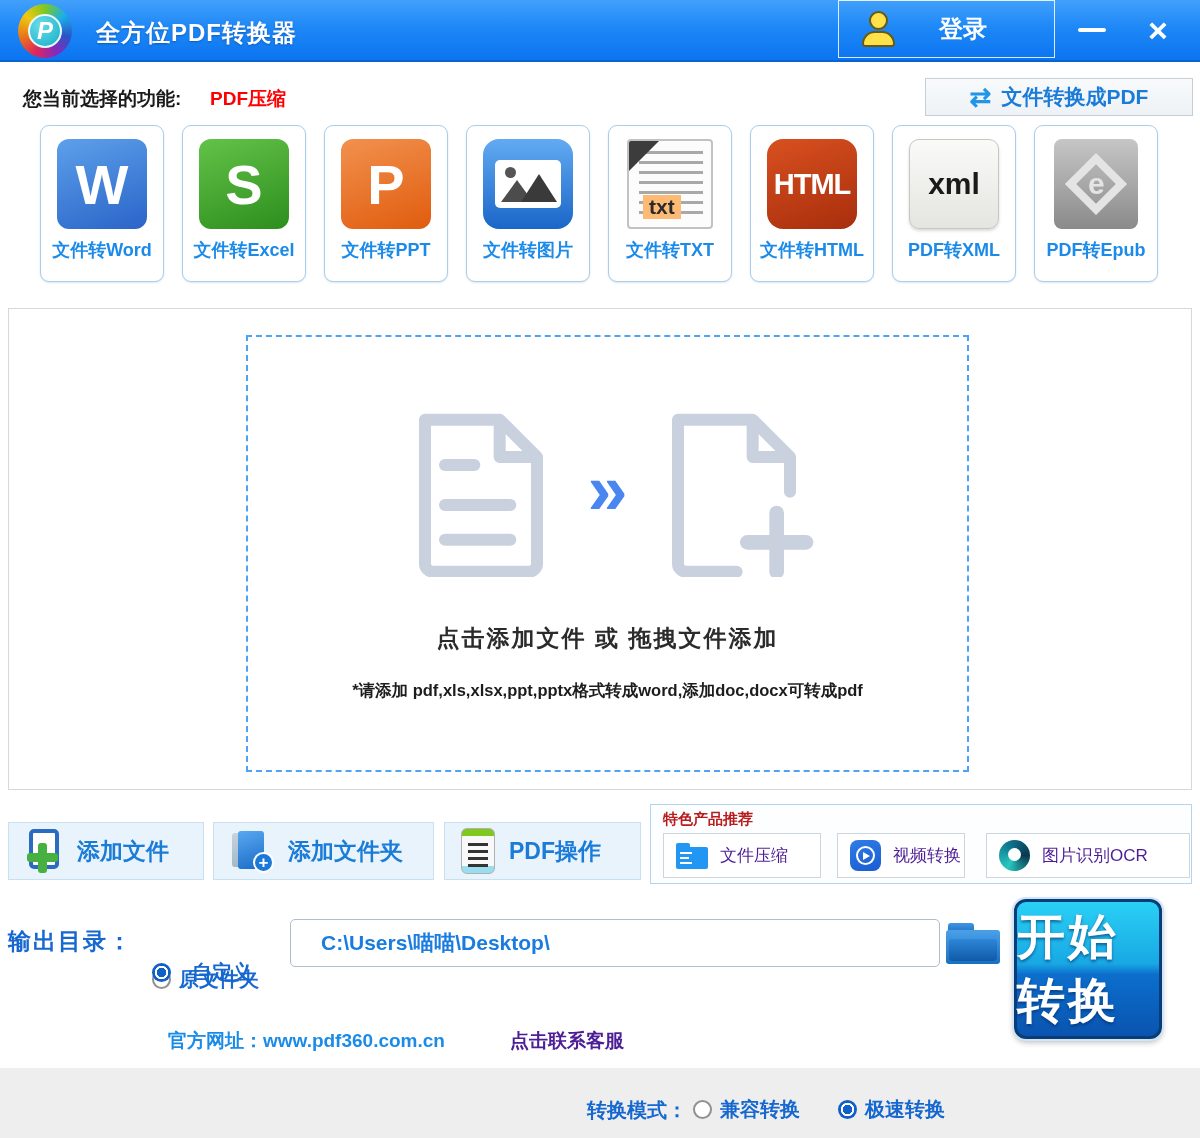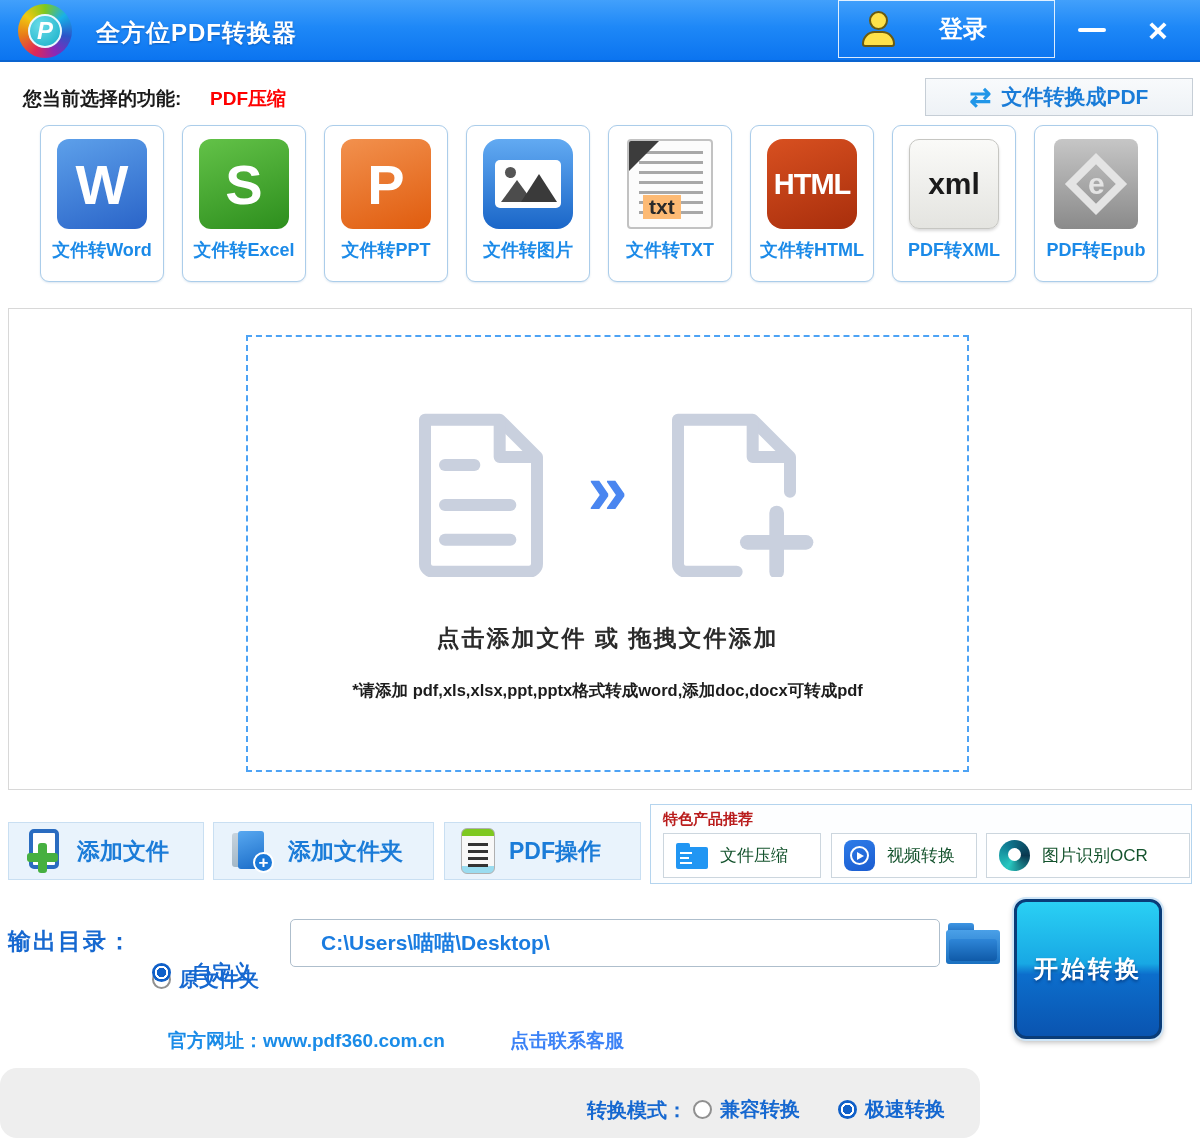--- a/index.html
+++ b/index.html
@@ -115,23 +115,23 @@
     position:relative; }
   .pdfops-icon .ln { position:absolute; left:6px; right:6px; height:3px; background:#333; }
 
   
   .featured-box { position:absolute; left:650px; top:804px; width:542px; height:80px;
     border:1px solid #b4d4ee; background:#fdfeff; }
   .featured-title { position:absolute; left:12px; top:5px; font-size:15px; color:#b91c1c; font-weight:600; }
   .feat-btn { position:absolute; top:28px; height:45px; background:#fff; border:1px solid #ccd6de;
     display:flex; align-items:center; cursor:pointer; }
   .feat-1 { left:12px; width:158px; }
-  .feat-2 { left:180px; width:146px; }
+  .feat-2 { left:186px; width:128px; }
   .feat-3 { left:335px; width:204px; }
-  .feat-label { font-size:17px; color:#14532d; margin-left:12px; white-space:nowrap; }
+  .feat-label { font-size:17px; color:#4c1d95; margin-left:12px; white-space:nowrap; }
   .compress-icon { margin-left:12px; width:32px; height:26px; position:relative; }
   .compress-icon .tab { position:absolute; left:0; top:0; width:14px; height:6px; background:#2196f3; border-radius:2px 2px 0 0; }
   .compress-icon .bodyf { position:absolute; left:0; top:4px; width:32px; height:22px; background:#2196f3; border-radius:2px; }
   .compress-icon .l1,.compress-icon .l2,.compress-icon .l3 { position:absolute; left:4px; height:2px; background:#fff; }
   .compress-icon .l1 { top:9px; width:12px; } .compress-icon .l2 { top:14px; width:9px; } .compress-icon .l3 { top:19px; width:12px; }
   .video-icon { margin-left:12px; width:31px; height:31px; border-radius:8px;
     background:linear-gradient(160deg,#2e7ce8,#1a5cd0); display:flex; align-items:center; justify-content:center; }
   .video-icon .circ { width:19px; height:19px; border:2px solid #fff; border-radius:50%;
     display:flex; align-items:center; justify-content:center; }
   .video-icon .tri { width:0; height:0; border-left:7px solid #fff; border-top:4.5px solid transparent;
@@ -154,30 +154,30 @@
     font-family:"Liberation Sans",sans-serif; font-size:21px; font-weight:bold; color:#1a7ce0; }
   .folder-browse { position:absolute; left:946px; top:923px; width:54px; height:44px; cursor:pointer; }
   .folder-browse .tab { position:absolute; left:2px; top:0; width:26px; height:10px;
     background:linear-gradient(180deg,#3e96e4,#2270c0); border-radius:3px 3px 0 0; }
   .folder-browse .backp { position:absolute; left:0; top:7px; width:54px; height:34px;
     background:linear-gradient(180deg,#4aa0e8,#1a70c0); border-radius:3px; }
   .folder-browse .flap { position:absolute; left:3px; top:16px; width:48px; height:22px;
     background:linear-gradient(180deg,#2e86d8,#0f5aa8); border-radius:3px 3px 4px 4px; }
   .start-btn { position:absolute; left:1014px; top:899px; width:148px; height:140px; border-radius:12px;
     border:3px solid #0a3c78; background:linear-gradient(180deg,#2ad0f4 0%,#18a8e4 46%,#0c6ecc 54%,#0a54b0 100%);
-    color:#fff; font-size:24px; font-weight:bold; letter-spacing:3px; display:flex; align-items:center;
+    color:#fff; font-size:48px; font-weight:bold; letter-spacing:3px; display:flex; align-items:center;
     justify-content:center; cursor:pointer; text-shadow:0 2px 3px rgba(0,40,100,.6);
     box-shadow:0 0 0 2px #cfe6f8, 0 3px 6px rgba(0,0,0,.3); }
 
   
   .site-row { position:absolute; left:168px; top:1028px; font-size:19px; font-weight:bold; color:#1a8ce8; cursor:pointer; }
-  .contact-link { position:absolute; left:510px; top:1028px; font-size:19px; font-weight:bold; color:#3b82f6; cursor:pointer; }
-
-  
-  .mode-bar { position:absolute; left:0; top:1068px; width:980px; height:70px; background:#eeeeee;border-radius:17px; }
+  .contact-link { position:absolute; left:510px; top:1028px; font-size:19px; font-weight:bold; color:#4c1d95; cursor:pointer; }
+
+  
+  .mode-bar { position:absolute; left:0; top:1068px; width:1200px; height:70px; background:#eeeeee; }
   .mode-label { position:absolute; left:587px; top:29px; font-size:20px; font-weight:bold; color:#1668d0; }
   .mode-radio-row { position:absolute; top:28px; display:flex; align-items:center; gap:8px; cursor:pointer; }
   .mr-compat { left:693px; } .mr-fast { left:838px; }
 </style>
 </head>
 <body>
 
 <div class="titlebar">
   <div class="logo">
     <div class="logo-inner">P</div>

